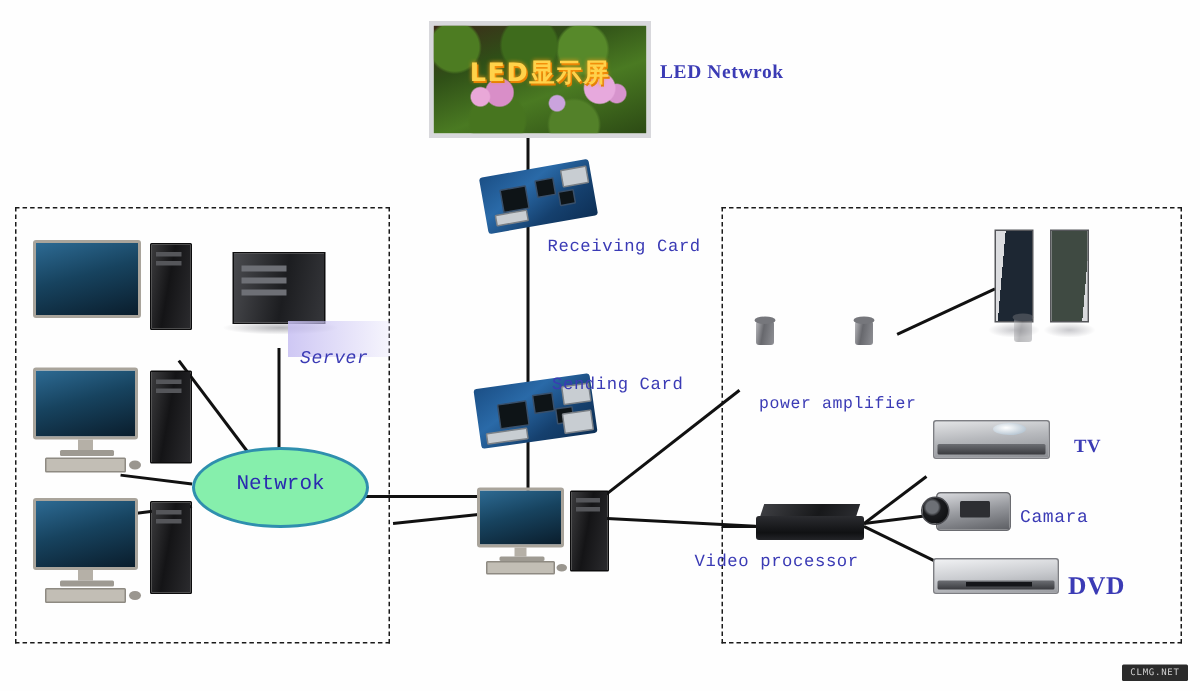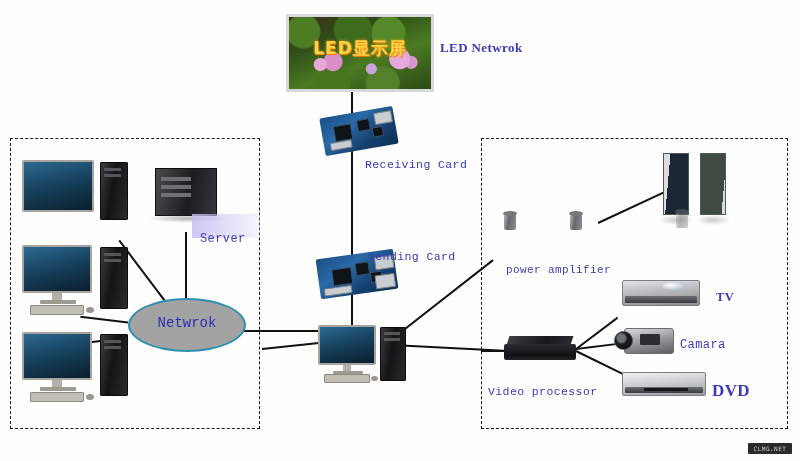--- a/index.html
+++ b/index.html
@@ -62,21 +62,21 @@
      background:linear-gradient(100deg,#4a4b4f 0%,#1c1d20 55%,#35363a 100%);
      border:1px solid #0d0d0e;}
   #server-box .slot{position:absolute;left:6px;width:30px;height:4px;background:#6e7076;}
   #server-box .shadow{position:absolute;left:-6px;top:46px;width:76px;height:9px;
      background:radial-gradient(ellipse at center,rgba(90,90,100,.45),rgba(255,255,255,0) 72%);}
   #server-hl{position:absolute;left:192px;top:214px;width:68px;height:24px;
      background:linear-gradient(90deg,rgba(198,190,242,.85),rgba(222,218,250,.25));}
 
   
   #net-ellipse{position:absolute;left:128px;top:298px;width:114px;height:50px;
-     border:2.5px solid #2f8fae;border-radius:50%;background:#a3a3a3;}
+     border:2.5px solid #2f8fae;border-radius:50%;background:#86efac;}
   #net-label{position:absolute;left:0;right:0;top:15px;text-align:center;
      font-family:"Liberation Mono","DejaVu Sans Mono",monospace;font-size:14px;color:#2b2bb0;}
 
   
   .spk{position:absolute;}
   .spk .cab{position:absolute;inset:0;border:1px solid #55565a;}
   .spk .sh{position:absolute;left:-4px;bottom:-10px;width:calc(100% + 8px);height:10px;
      background:radial-gradient(ellipse at center,rgba(120,120,130,.4),rgba(255,255,255,0) 72%);}
 
   
@@ -215,21 +215,21 @@
   </div>
 
   <div id="server-box">
     <div class="body"></div>
     <div class="slot" style="top:9px;"></div>
     <div class="slot" style="top:17px;"></div>
     <div class="slot" style="top:25px;"></div>
     <div class="shadow"></div>
   </div>
   <div id="server-hl"></div>
-  <div class="lbl" style="left:200px;top:232px;font-size:12px;">Server</div>
+  <div class="lbl" style="left:200px;top:232px;font-size:12px;font-style:italic;">Server</div>
 
   <div id="net-ellipse">
     <div id="net-label">Netwrok</div>
   </div>
 
   <div class="pc" style="left:318px;top:325px;width:96px;height:58px;">
     <div class="mon" style="left:0;top:0;width:58px;height:40px;"></div>
     <div class="stand" style="left:25px;top:40px;width:8px;height:6px;"></div>
     <div class="base" style="left:15px;top:46px;width:30px;height:3px;"></div>
     <div class="kbd" style="left:6px;top:49px;width:44px;height:7px;"></div>
@@ -256,21 +256,21 @@
     </div>
   <div class="amp" style="left:676px;top:212px;opacity:.45;">
       <div class="cap"></div>
     </div>
   <div class="lbl" style="left:506px;top:240px;font-size:11px;margin-top:24px;">power amplifier</div>
 
   <div id="vproc">
     <div class="top"></div>
     <div class="front"></div>
   </div>
-  <div class="lbl" style="left:488px;top:368px;font-size:11.5px;margin-top:17px;">Video processor</div>
+  <div class="lbl" style="left:463px;top:368px;font-size:11.5px;">Video processor</div>
 
   <div class="av" style="left:622px;top:280px;width:78px;height:26px;">
     <div class="slab"></div>
     <div class="face"></div>
     <div class="disc"></div>
   </div>
   <div class="lbl lbl-serif" style="left:716px;top:290px;font-size:12.5px;">TV</div>
 
   <div id="camcorder">
     <div class="body"></div>

